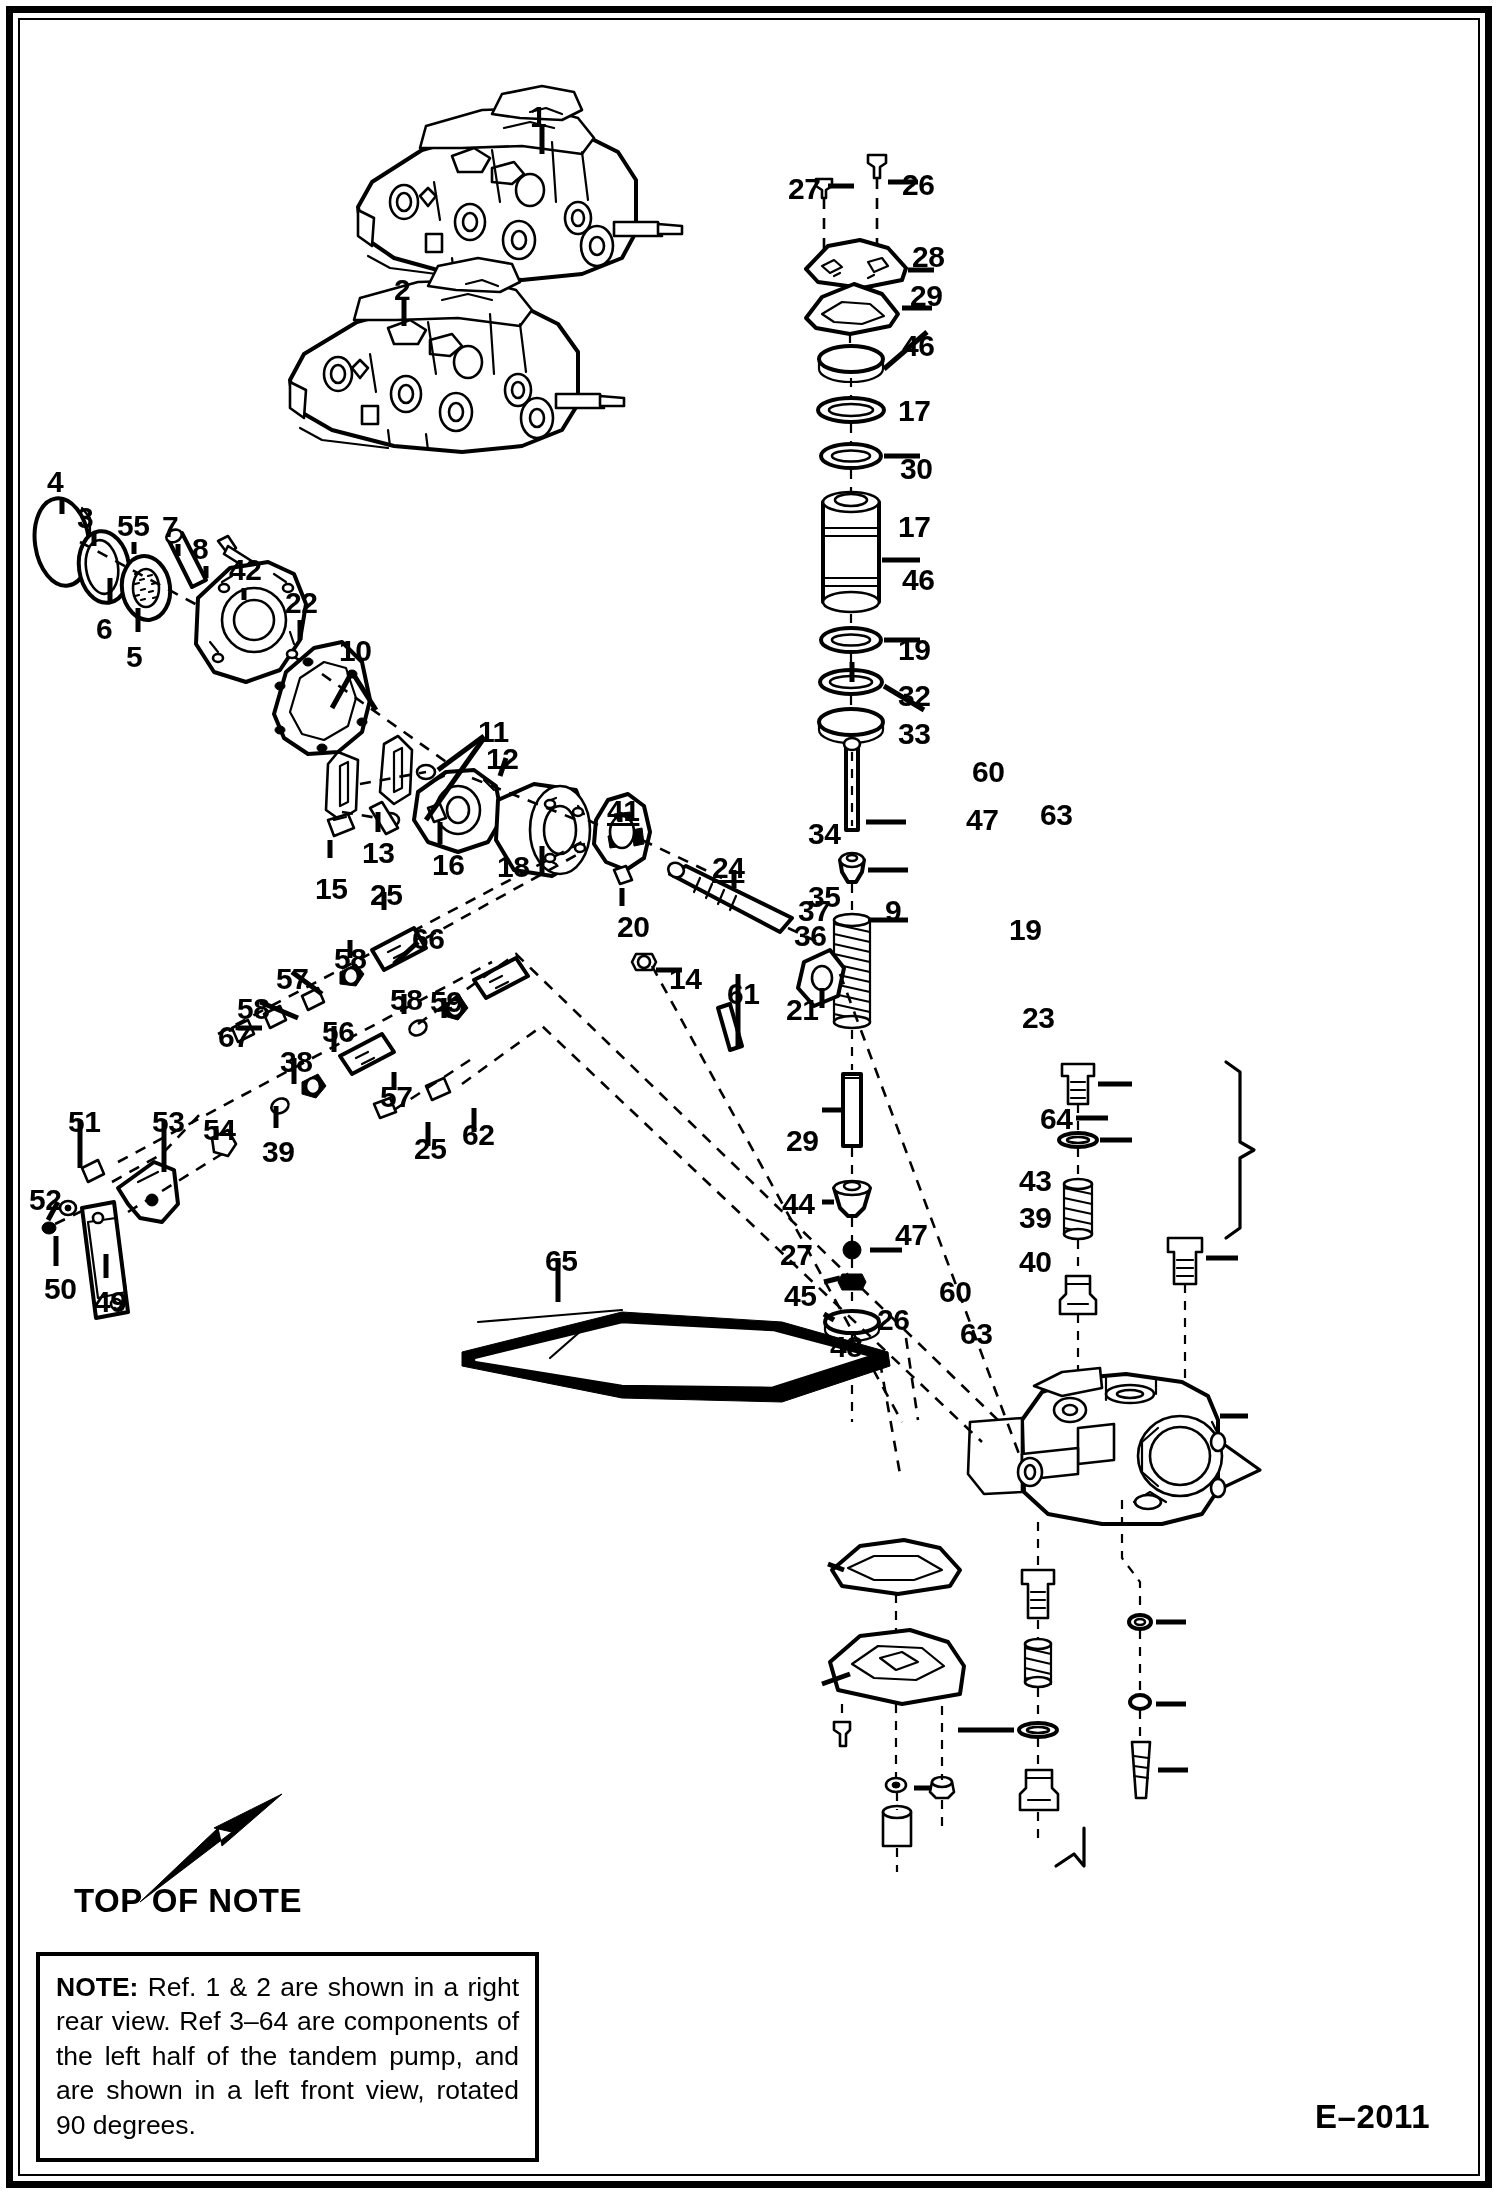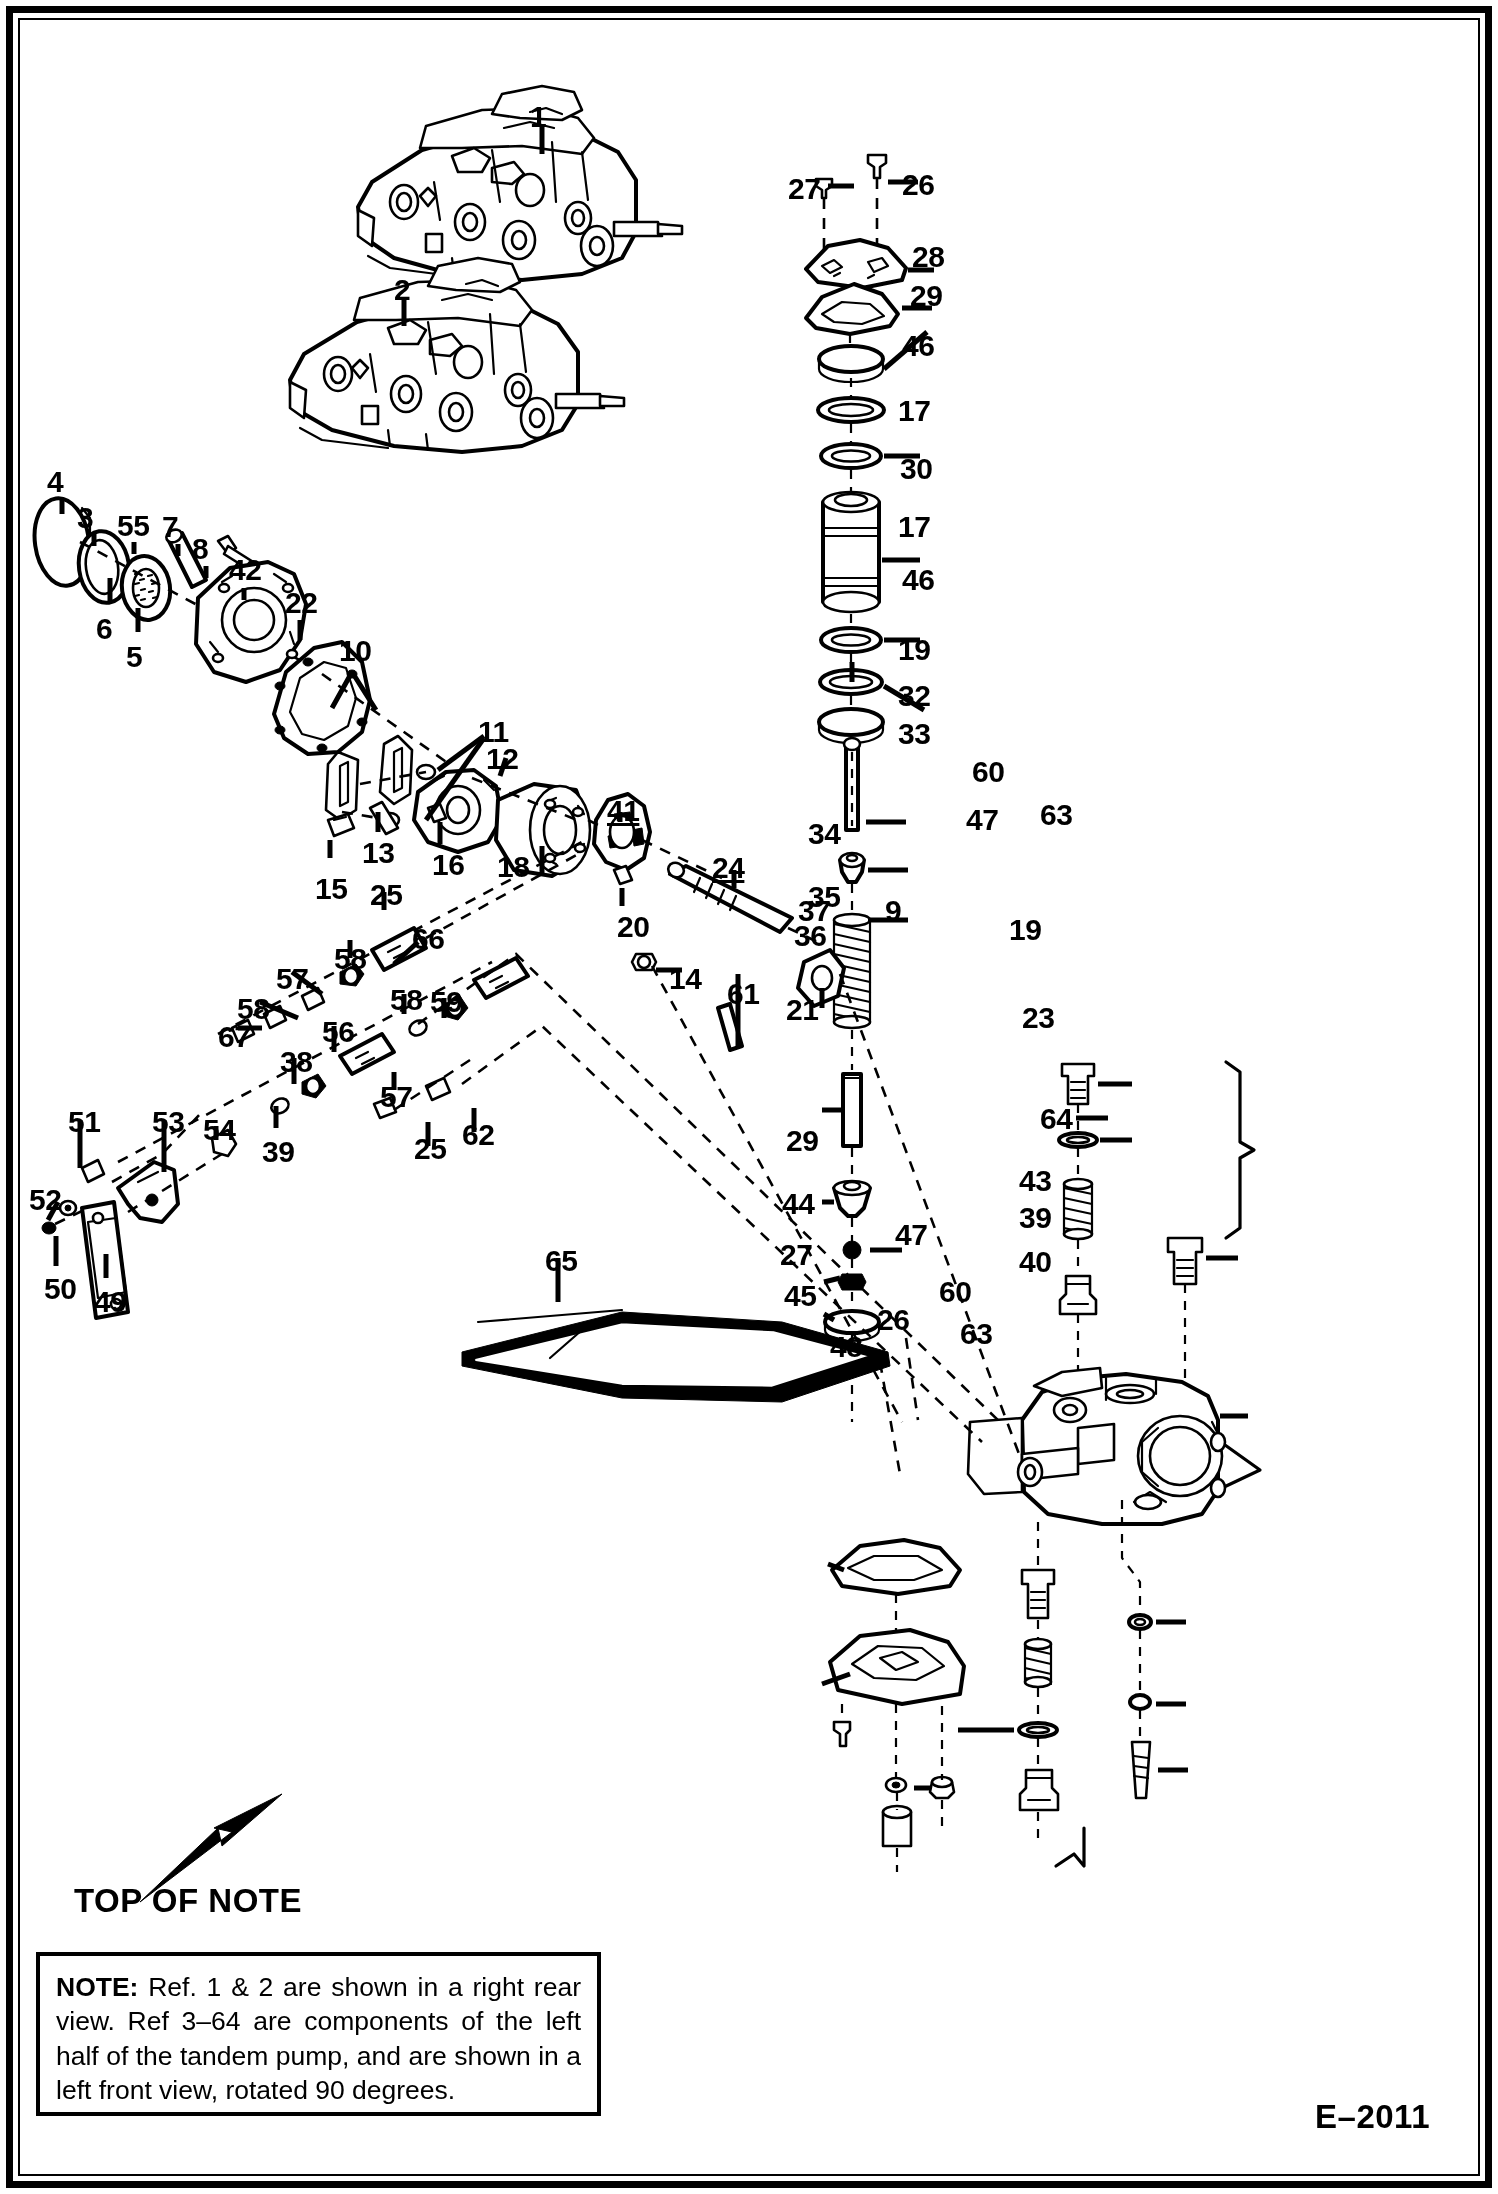--- a/index.html
+++ b/index.html
@@ -33,24 +33,24 @@
     line-height:1;
     color:#000;
     white-space:nowrap;
     letter-spacing:-0.5px;
   }
 
   
   #note-box{
     position:absolute;
     left:14px;top:1930px;
-    width:565px;
+    width:503px;
     border:4px solid #000;
     background:#fff;
-    padding:14px 16px 4px 16px;
+    padding:14px 16px 16px 16px;
     box-sizing:border-box;
   }
   #note-box .note-text{
     font-family:"Liberation Sans",sans-serif;
     font-size:26.5px;
     line-height:1.30;
     color:#000;
     text-align:justify;
     font-weight:500;
   }

